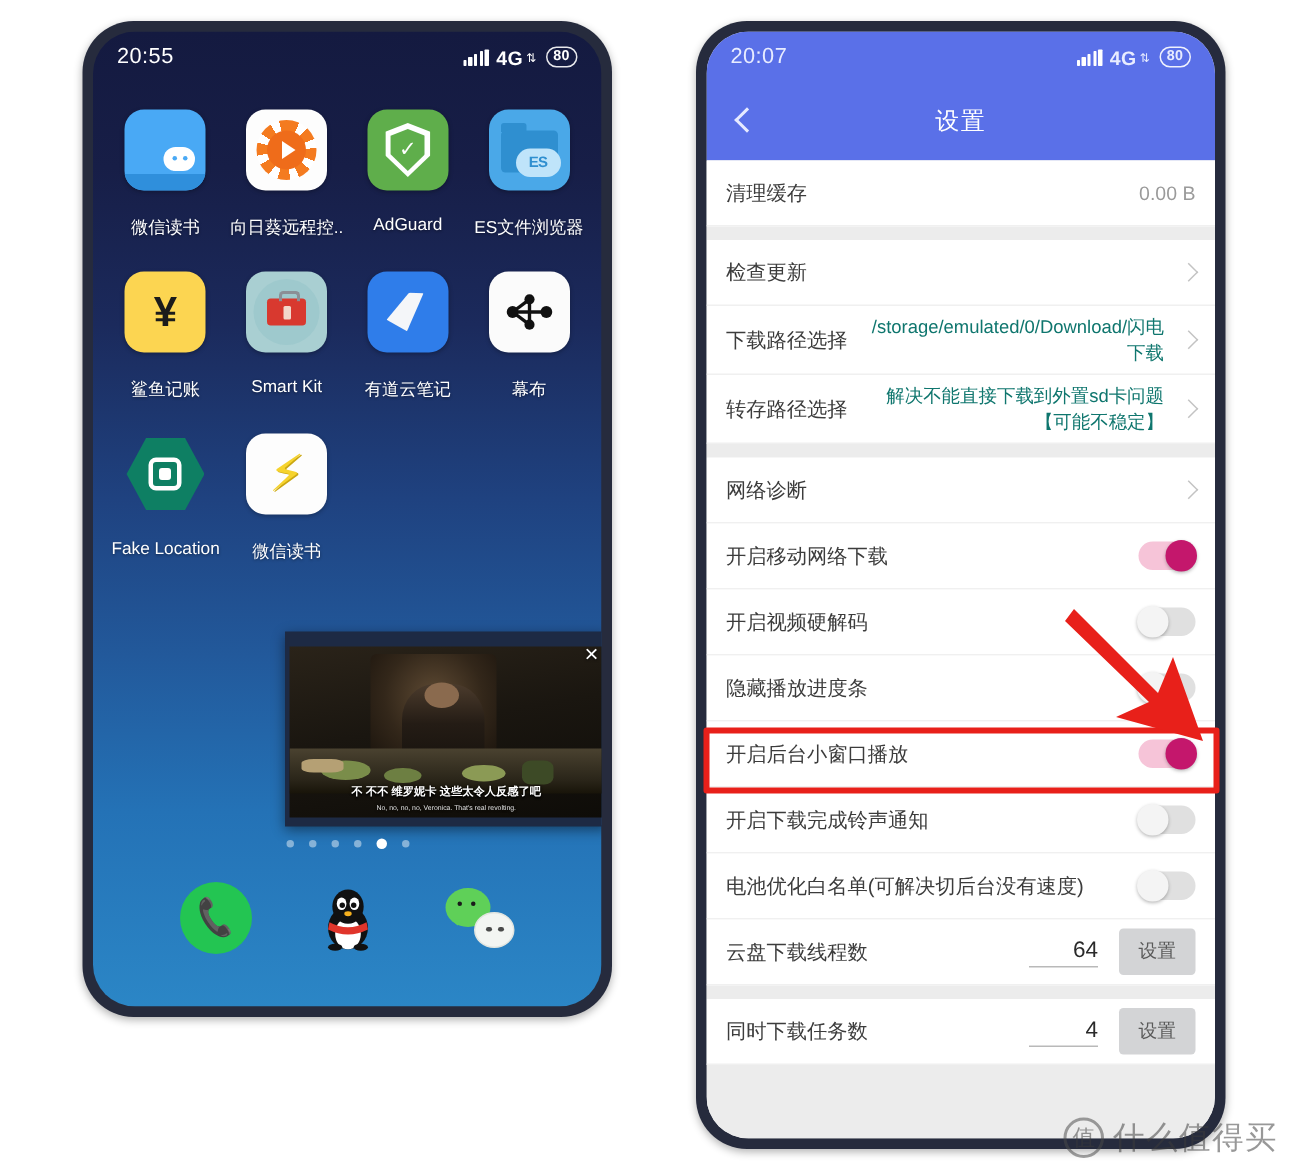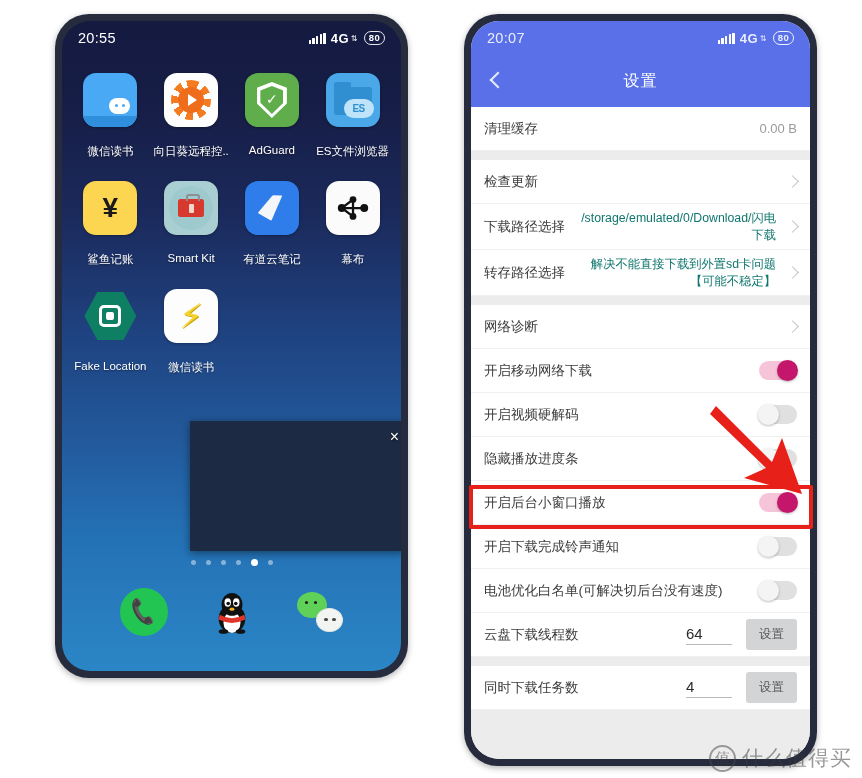--- a/index.html
+++ b/index.html
@@ -322,21 +322,21 @@
     position:absolute; top:-1.5px; width:21px; height:21px; border-radius:50%;
     box-shadow: 0 1px 2.5px rgba(0,0,0,.28);
   }
   .toggle.on  .track { background:#f6c4d8; }
   .toggle.on  .knob  { right:-1px; background:#c4176c; }
   .toggle.off .track { background:#e0e0e0; }
   .toggle.off .knob  { left:-1px; background:#f4f4f4; }
 
   .stepper { margin-left:auto; display:flex; align-items:center; gap:14px; }
   .stepper .num {
-    min-width: 46px; text-align:left;
+    min-width: 46px; text-align:right;
     font-size: 15px; color:#2a2a2a;
     border-bottom: 1.5px solid #b9b9b9;
     padding-bottom: 2px;
   }
   .stepper .btn {
     background:#d3d4d6; color:#5a5a5a;
     font-size:12.5px; padding: 7px 13px; border-radius:3px;
     border: none; font-family: inherit;
   }
 
@@ -490,20 +490,33 @@
           <div class="app">
             <div class="app-icon ic-flash">
                 <span class="bolt">⚡</span>
               </div>
             <div class="app-label">微信读书</div>
           </div>
 
         </div>
 
         <div id="float-video">
+          <div class="video-frame">
+            <div class="v-fireplace"></div>
+            <div class="v-figure"></div>
+            <div class="v-head"></div>
+            <div class="v-table"></div>
+            <div class="v-food v-f1"></div>
+            <div class="v-food v-f2"></div>
+            <div class="v-food v-f3"></div>
+            <div class="v-food v-f4"></div>
+            <div class="v-food v-f5"></div>
+            <div class="v-sub-zh">不 不不 维罗妮卡 这些太令人反感了吧</div>
+            <div class="v-sub-en">No, no, no, no, Veronica. That's real revolting.</div>
+          </div>
           <div class="v-close">×</div>
         </div>
 
         <div class="page-dots" id="page-dots">
             <i></i>
             <i></i>
             <i></i>
             <i></i>
             <i class="on"></i>
             <i></i>

